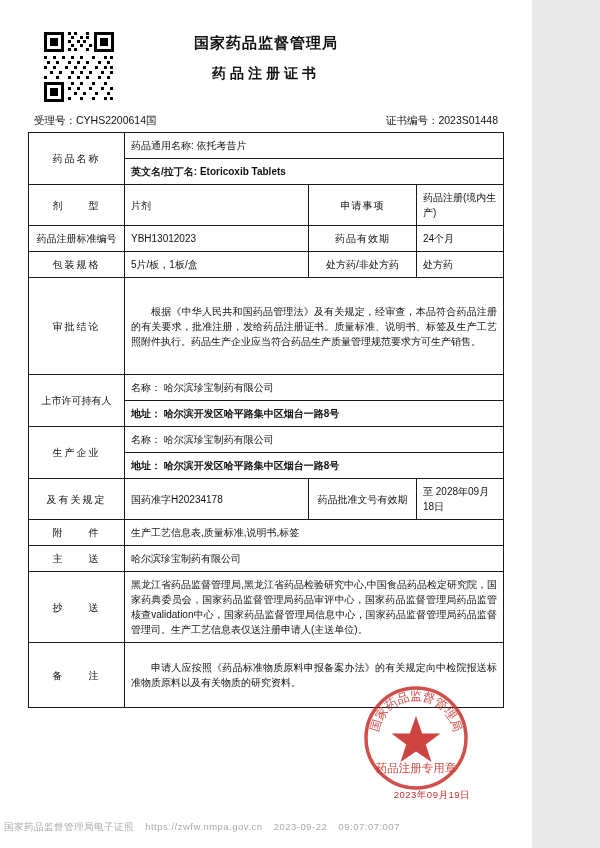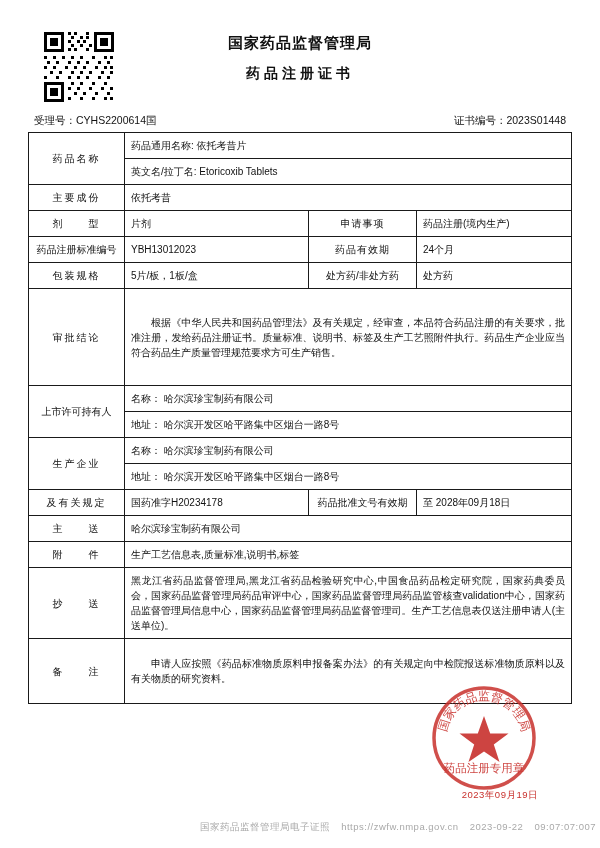--- a/index.html
+++ b/index.html
@@ -8,21 +8,21 @@
     background: #e9e9e9;
   }
   body {
     width: 600px;
     height: 848px;
     font-family: "Liberation Sans", sans-serif;
     color: #111;
   }
   .page {
     position: relative;
-    width: 600px;
+    width: 532px;
     height: 848px;
     background: #ffffff;
     box-sizing: border-box;
     padding: 18px 28px 0 28px;
   }
   
   .header {
     position: relative;
     height: 96px;
   }
@@ -83,20 +83,21 @@
     letter-spacing: 1px;
     white-space: nowrap;
   }
   td.val { text-align: left; }
   .stacked-cell { padding: 0 !important; }
   .stacked-cell > div {
     padding: 5px 6px;
   }
   .stacked-cell > div + div {
     border-top: 1px solid #1a1a1a;
+    font-weight: bold;
   }
   .concl {
     text-indent: 2em;
     text-align: justify;
     line-height: 1.85;
     padding: 7px 9px;
   }
   .tall { height: 86px; }
   .cc-cell {
     line-height: 1.8;
@@ -121,24 +122,24 @@
     position: absolute;
     right: 62px;
     bottom: 46px;
     font-size: 9.5px;
     color: #c8302c;
     letter-spacing: 0.5px;
   }
   
   .footer {
     position: absolute;
-    left: 8px;
+    left: 0;
     right: 0;
     bottom: 14px;
-    text-align: right;
+    text-align: left;
     font-size: 9.5px;
     color: #a9a9a9;
     letter-spacing: 0.5px;
   }
   .footer span { margin: 0 4px; }
 </style>
 </head>
 <body>
 
 <div class="page">
@@ -260,24 +261,20 @@
             <span class="k">药品通用名称:</span>
             <span>依托考昔片</span>
           </div>
           <div>
             <span class="k">英文名/拉丁名:</span>
             <span>Etoricoxib Tablets</span>
           </div>
         </td>
       </tr>
       <tr>
-        <td class="lbl">主要成份</td>
-        <td class="val" colspan="3">依托考昔</td>
-      </tr>
-      <tr>
         <td class="lbl">剂　　型</td>
         <td class="val">片剂</td>
         <td class="lbl2">申请事项</td>
         <td class="val">药品注册(境内生产)</td>
       </tr>
       <tr>
         <td class="lbl" style="letter-spacing:0">药品注册标准编号</td>
         <td class="val">YBH13012023</td>
         <td class="lbl2">药品有效期</td>
         <td class="val">24个月</td>
@@ -318,26 +315,26 @@
           </div>
         </td>
       </tr>
       <tr>
         <td class="lbl">及有关规定</td>
         <td class="val">国药准字H20234178</td>
         <td class="lbl2" style="letter-spacing:0">药品批准文号有效期</td>
         <td class="val">至 2028年09月18日</td>
       </tr>
       <tr>
+        <td class="lbl">附　　件</td>
+        <td class="val" colspan="3">生产工艺信息表,质量标准,说明书,标签</td>
+      </tr>
+      <tr>
         <td class="lbl">主　　送</td>
         <td class="val" colspan="3">哈尔滨珍宝制药有限公司</td>
-      </tr>
-      <tr>
-        <td class="lbl">附　　件</td>
-        <td class="val" colspan="3">生产工艺信息表,质量标准,说明书,标签</td>
       </tr>
       <tr>
         <td class="lbl">抄　　送</td>
         <td class="cc-cell" colspan="3">黑龙江省药品监督管理局,黑龙江省药品检验研究中心,中国食品药品检定研究院，国家药典委员会，国家药品监督管理局药品审评中心，国家药品监督管理局药品监管核查validation中心，国家药品监督管理局信息中心，国家药品监督管理局药品监督管理司。生产工艺信息表仅送注册申请人(主送单位)。</td>
       </tr>
       <tr>
         <td class="lbl">备　　注</td>
         <td class="remark-cell" colspan="3">申请人应按照《药品标准物质原料申报备案办法》的有关规定向中检院报送标准物质原料以及有关物质的研究资料。</td>
       </tr>
     </tbody>

